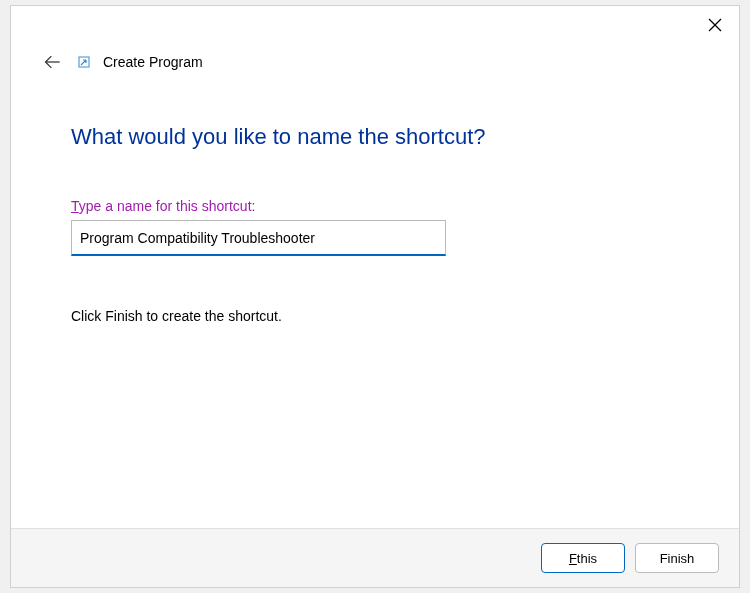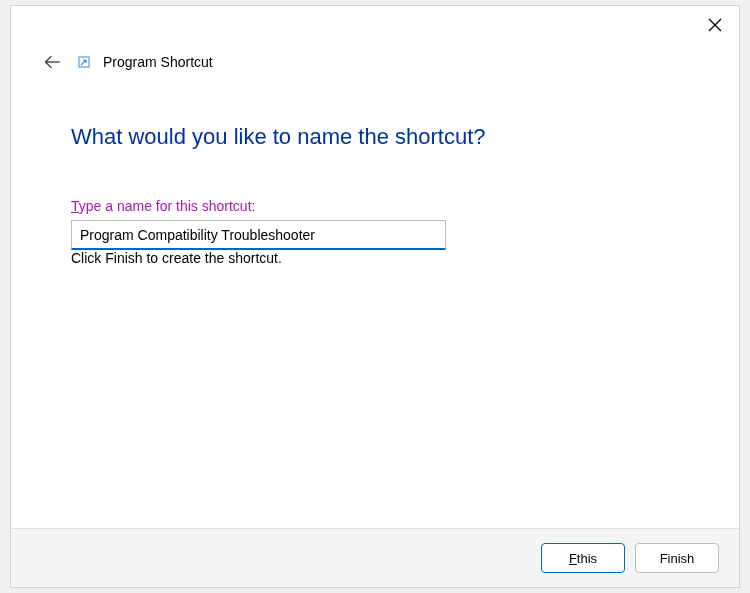--- a/index.html
+++ b/index.html
@@ -98,32 +98,33 @@
       font-size: 14px;
       color: #a21caf;
       margin-bottom: 6px;
       display: block;
     }
     .accesskey {
       text-decoration: underline;
     }
     .name-input {
       width: 375px;
-      height: 30px;
+      height: 36px;
       border: 1px solid #bbb;
       border-bottom: 2px solid #0067c0;
       padding: 4px 8px;
       font-size: 14px;
       font-family: inherit;
       outline: none;
       background: #fff;
     }
     .instruction {
       font-size: 14px;
       color: #000;
+      margin-top: 52px;
     }
     .footer {
       background: #f5f5f5;
       border-top: 1px solid #e0e0e0;
       padding: 14px 20px;
       display: flex;
       justify-content: flex-end;
       gap: 10px;
     }
     .btn {
@@ -163,21 +164,21 @@
         <line x1="3" y1="12" x2="20" y2="12"></line>
         <polyline points="10,5 3,12 10,19"></polyline>
       </svg>
     </div>
     <div class="shortcut-icon">
       <svg viewBox="0 0 12 12">
         <rect x="1" y="1" width="10" height="10" fill="#fff" stroke="#3a8ac9" stroke-width="1"></rect>
         <path d="M3 9 L8 4 M8 4 L5 4 M8 4 L8 7" stroke="#3a8ac9" stroke-width="1.2" fill="none"></path>
       </svg>
     </div>
-    <div class="header-title">Program Shortcut</div>
+    <div class="header-title">Create Program</div>
   </div>
 
   <div class="content">
     <h1 class="main-heading">What would you like to name the shortcut?</h1>
 
     <label class="field-label"><span class="accesskey">T</span><span>ype a name for this shortcut:</span></label>
     <input type="text" class="name-input" value="Program Compatibility Troubleshooter" style="">
 
     <p class="instruction">Click Finish to create the shortcut.</p>
   </div>

